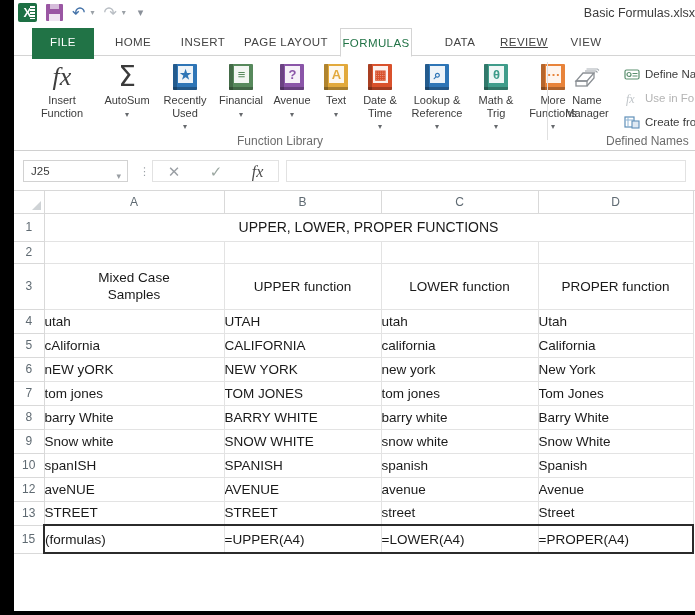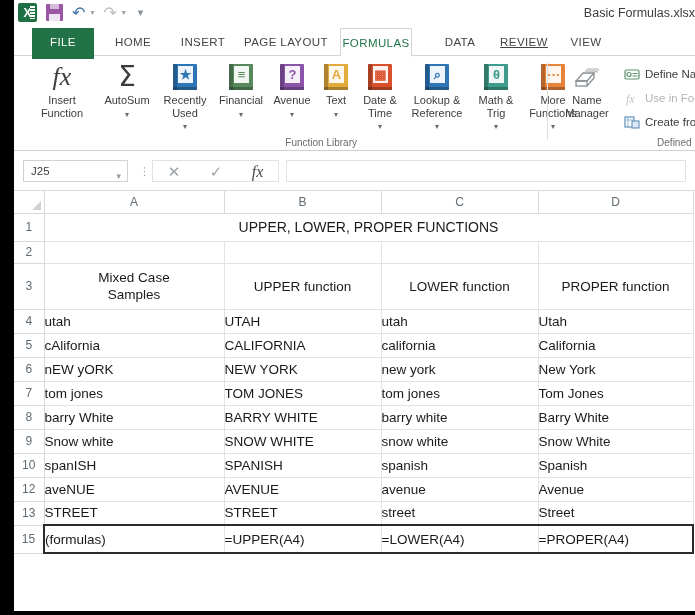--- a/index.html
+++ b/index.html
@@ -75,21 +75,21 @@
 
   
   .ribbon {
     position:absolute; left:14px; top:56px; width:681px; height:95px;
     background:#ffffff; border-bottom:1px solid #d0d0d0;
   }
   .grp-sep {
     position:absolute; top:6px; width:1px; height:78px; background:#e0e0e0;
   }
   .grp-label {
-    position:absolute; bottom:2px; font-size:10px; color:#6c6c6c; text-align:right;
+    position:absolute; bottom:2px; font-size:12px; color:#6c6c6c; text-align:left;
     white-space:nowrap;
   }
 
   .bigbtn {
     position:absolute; top:4px; width:58px; height:74px;
     display:flex; flex-direction:column; align-items:center; cursor:default;
   }
   .bigbtn .glyph { height:34px; display:flex; align-items:center; justify-content:center; }
   .bigbtn .cap {
     font-size:11px; color:#3c3c3c; text-align:center; line-height:12.5px;

